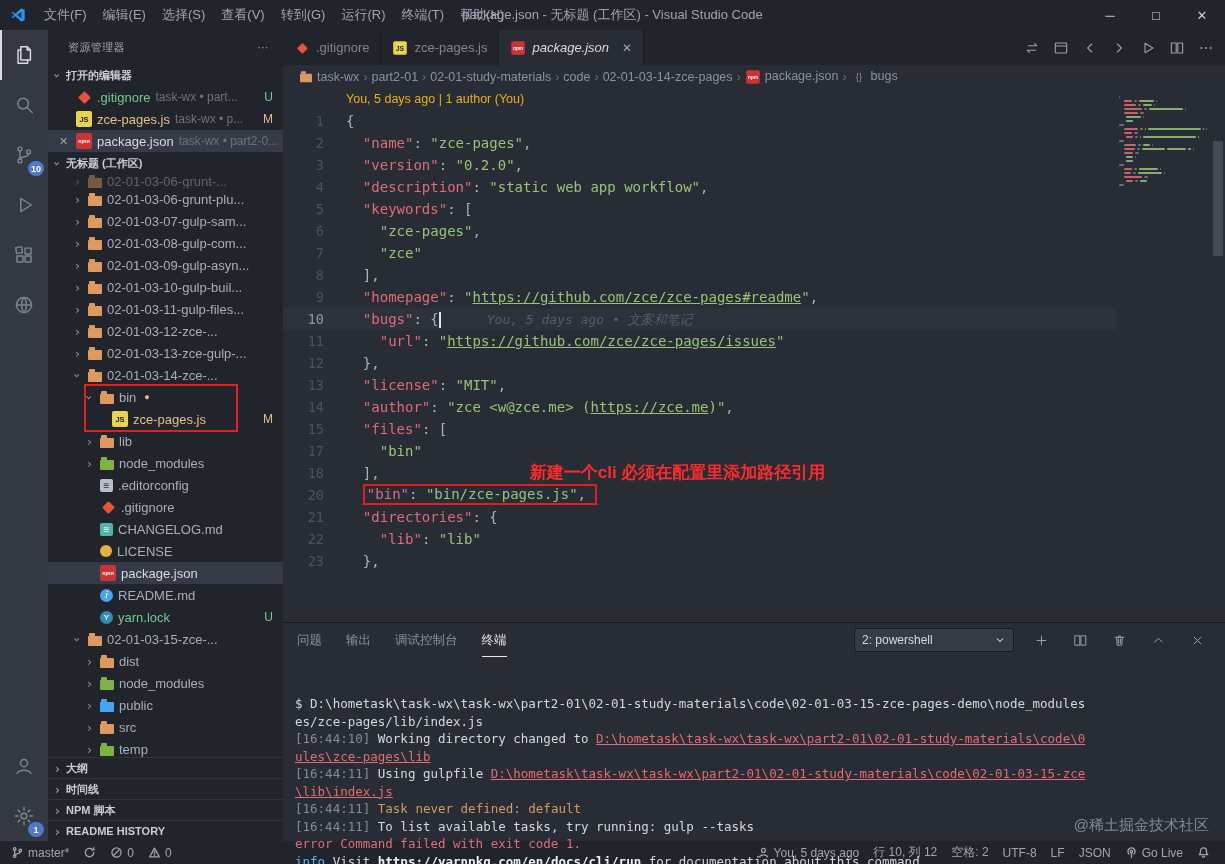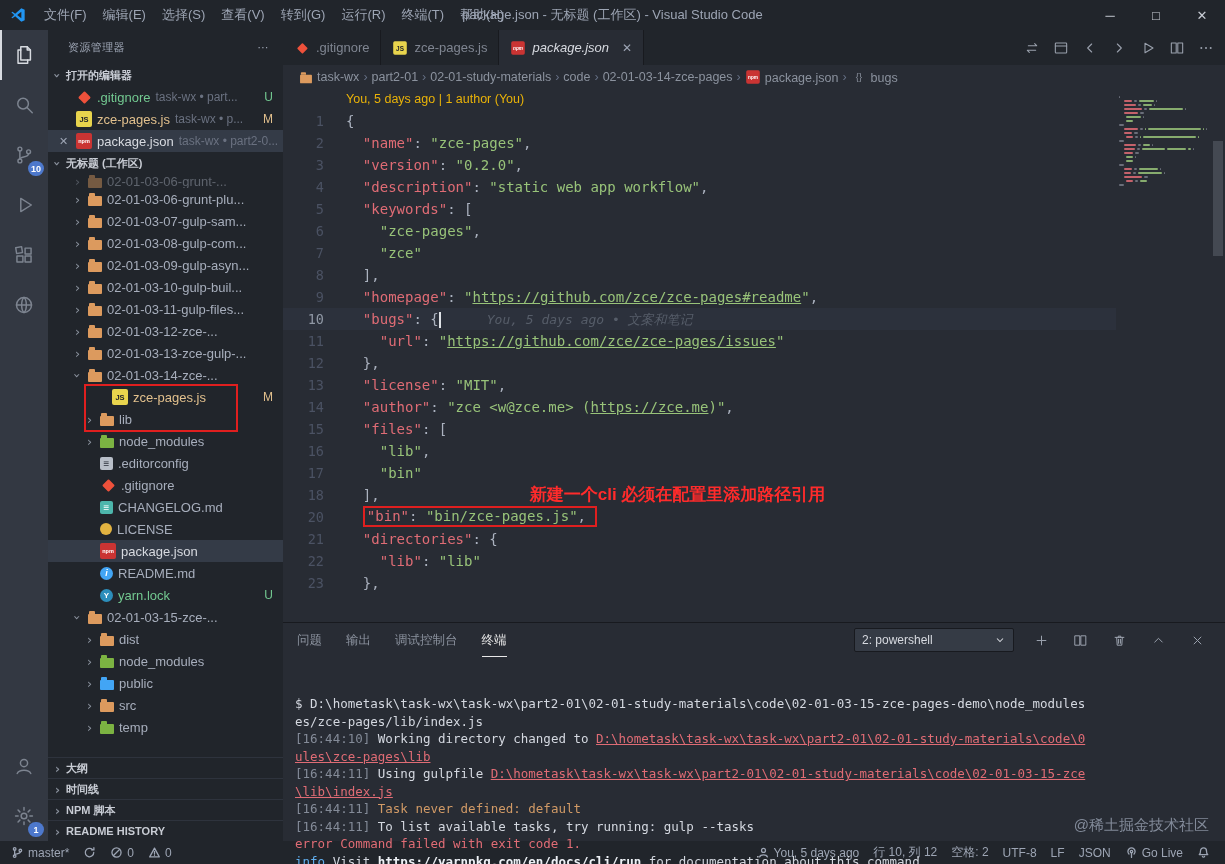--- a/index.html
+++ b/index.html
@@ -56,21 +56,21 @@
   .tabbar{height:35px;flex:none;background:#21252b;display:flex;align-items:stretch}
   .tabs{display:flex}
   .tab{display:flex;align-items:center;gap:6px;padding:0 11px;border-right:1px solid #181a1f;
     color:#7f8591;font-size:13px;background:#21252b}
   .tab.active{background:#282c34;color:#d7dae0;font-style:italic}
   .tclose{margin-left:7px;font-size:12px;color:#9da5b4}
   .editor-actions{margin-left:auto;display:flex;align-items:center;gap:2px;padding-right:6px;color:#9aa1ad}
   .ea-btn{width:27px;height:27px;display:flex;align-items:center;justify-content:center}
   .breadcrumb{height:24px;flex:none;display:flex;align-items:center;padding-left:16px;gap:3px;
     font-size:12.5px;color:#8b929e}
-  .bc-item{display:flex;align-items:flex-end;gap:4px;white-space:nowrap}
+  .bc-item{display:flex;align-items:flex-start;gap:4px;white-space:nowrap}
   .bc-sep{color:#667085;padding:0 1px}
 
   .code-wrap{flex:1;min-height:0;display:flex;overflow:hidden;position:relative}
   .code-col{flex:1;min-width:0;overflow:hidden}
   .blame-top{height:21px;line-height:21px;margin-left:63px;color:#eab308;font-size:12.5px}
   .line{height:22px;line-height:22px;display:flex;white-space:pre;
     font-family:"DejaVu Sans Mono","Liberation Mono",monospace;font-size:14px}
   .ln{width:63px;flex:none;text-align:right;padding-right:22px;color:#4b5263;font-size:13.5px}
   .line.cur{background:#2c313c}
   .line.cur .ln{color:#9098a5}
@@ -315,20 +315,26 @@
           <div class="trow" style="padding-left: 24px;">
             <span class="chev">›</span>
             <span class="ic ic-folder"></span>
             <span class="tlabel ">02-01-03-13-zce-gulp-...</span>
           </div>
           <div class="trow" style="padding-left: 24px;">
             <span class="chev exp">›</span>
             <span class="ic ic-folder"></span>
             <span class="tlabel ">02-01-03-14-zce-...</span>
           </div>
+          <div class="trow" style="padding-left: 36px;">
+            <span class="chev exp">›</span>
+            <span class="ic ic-folder"></span>
+            <span class="tlabel ">bin</span>
+            <span class="dot">●</span>
+          </div>
           <div class="trow" style="padding-left: 48px;">
             <span class="chev"></span>
             <span class="ic ic-js">JS</span>
             <span class="tlabel modified">zce-pages.js</span>
             <span class="gitletter modified">M</span>
           </div>
           <div class="trow" style="padding-left: 36px;">
             <span class="chev">›</span>
             <span class="ic ic-folder"></span>
             <span class="tlabel ">lib</span>
@@ -544,21 +550,20 @@
               <div class="line"><span class="ln">6</span><span class="lc"><span class="tk-p">    </span><span class="tk-s">"zce-pages"</span><span class="tk-p">,</span></span></div>
               <div class="line"><span class="ln">7</span><span class="lc"><span class="tk-p">    </span><span class="tk-s">"zce"</span></span></div>
               <div class="line"><span class="ln">8</span><span class="lc"><span class="tk-p">  ],</span></span></div>
               <div class="line"><span class="ln">9</span><span class="lc"><span class="tk-p">  </span><span class="tk-k">"homepage"</span><span class="tk-p">: </span><span class="tk-s">"</span><span class="tk-u">https://github.com/zce/zce-pages#readme</span><span class="tk-s">"</span><span class="tk-p">,</span></span></div>
               <div class="line cur"><span class="ln">10</span><span class="lc"><span class="tk-p">  </span><span class="tk-k">"bugs"</span><span class="tk-p">: {</span><span class="cursor"></span><span class="tk-b">You, 5 days ago • 文案和笔记</span></span></div>
               <div class="line"><span class="ln">11</span><span class="lc"><span class="tk-p">    </span><span class="tk-k">"url"</span><span class="tk-p">: </span><span class="tk-s">"</span><span class="tk-u">https://github.com/zce/zce-pages/issues</span><span class="tk-s">"</span></span></div>
               <div class="line"><span class="ln">12</span><span class="lc"><span class="tk-p">  },</span></span></div>
               <div class="line"><span class="ln">13</span><span class="lc"><span class="tk-p">  </span><span class="tk-k">"license"</span><span class="tk-p">: </span><span class="tk-s">"MIT"</span><span class="tk-p">,</span></span></div>
               <div class="line"><span class="ln">14</span><span class="lc"><span class="tk-p">  </span><span class="tk-k">"author"</span><span class="tk-p">: </span><span class="tk-s">"zce &lt;w@zce.me&gt; (</span><span class="tk-u">https://zce.me</span><span class="tk-s">)"</span><span class="tk-p">,</span></span></div>
               <div class="line"><span class="ln">15</span><span class="lc"><span class="tk-p">  </span><span class="tk-k">"files"</span><span class="tk-p">: [</span></span></div>
-              <div class="line"><span class="ln">16</span><span class="lc"><span class="tk-p">    </span><span class="tk-s">"lib"</span><span class="tk-p">,</span></span></div>
               <div class="line"><span class="ln">17</span><span class="lc"><span class="tk-p">    </span><span class="tk-s">"bin"</span></span></div>
               <div class="line"><span class="ln">18</span><span class="lc"><span class="tk-p">  ],</span><span class="anno">新建一个cli 必须在配置里添加路径引用</span></span></div>
               <div class="line"><span class="ln">20</span><span class="lc"><span class="tk-p">  </span><span class="boxed"><span class="tk-k">"bin"</span><span class="tk-p">: </span><span class="tk-s">"bin/zce-pages.js"</span><span class="tk-p">,</span></span></span></div>
               <div class="line"><span class="ln">21</span><span class="lc"><span class="tk-p">  </span><span class="tk-k">"directories"</span><span class="tk-p">: {</span></span></div>
               <div class="line"><span class="ln">22</span><span class="lc"><span class="tk-p">    </span><span class="tk-k">"lib"</span><span class="tk-p">: </span><span class="tk-s">"lib"</span></span></div>
               <div class="line"><span class="ln">23</span><span class="lc"><span class="tk-p">  },</span></span></div>
             </div>
         </div>
         <div class="minimap" id="minimap">
             <div class="mm-line">

